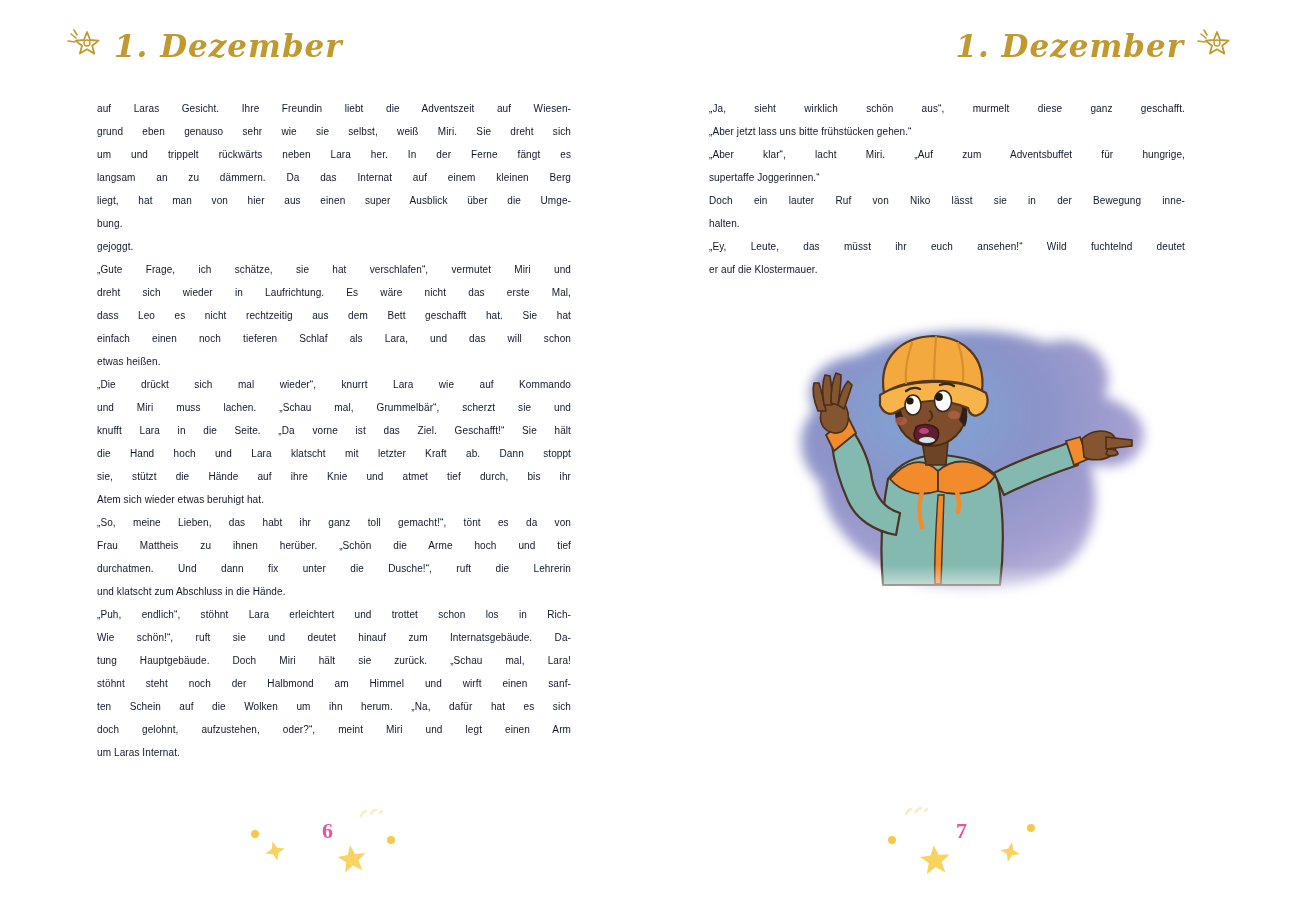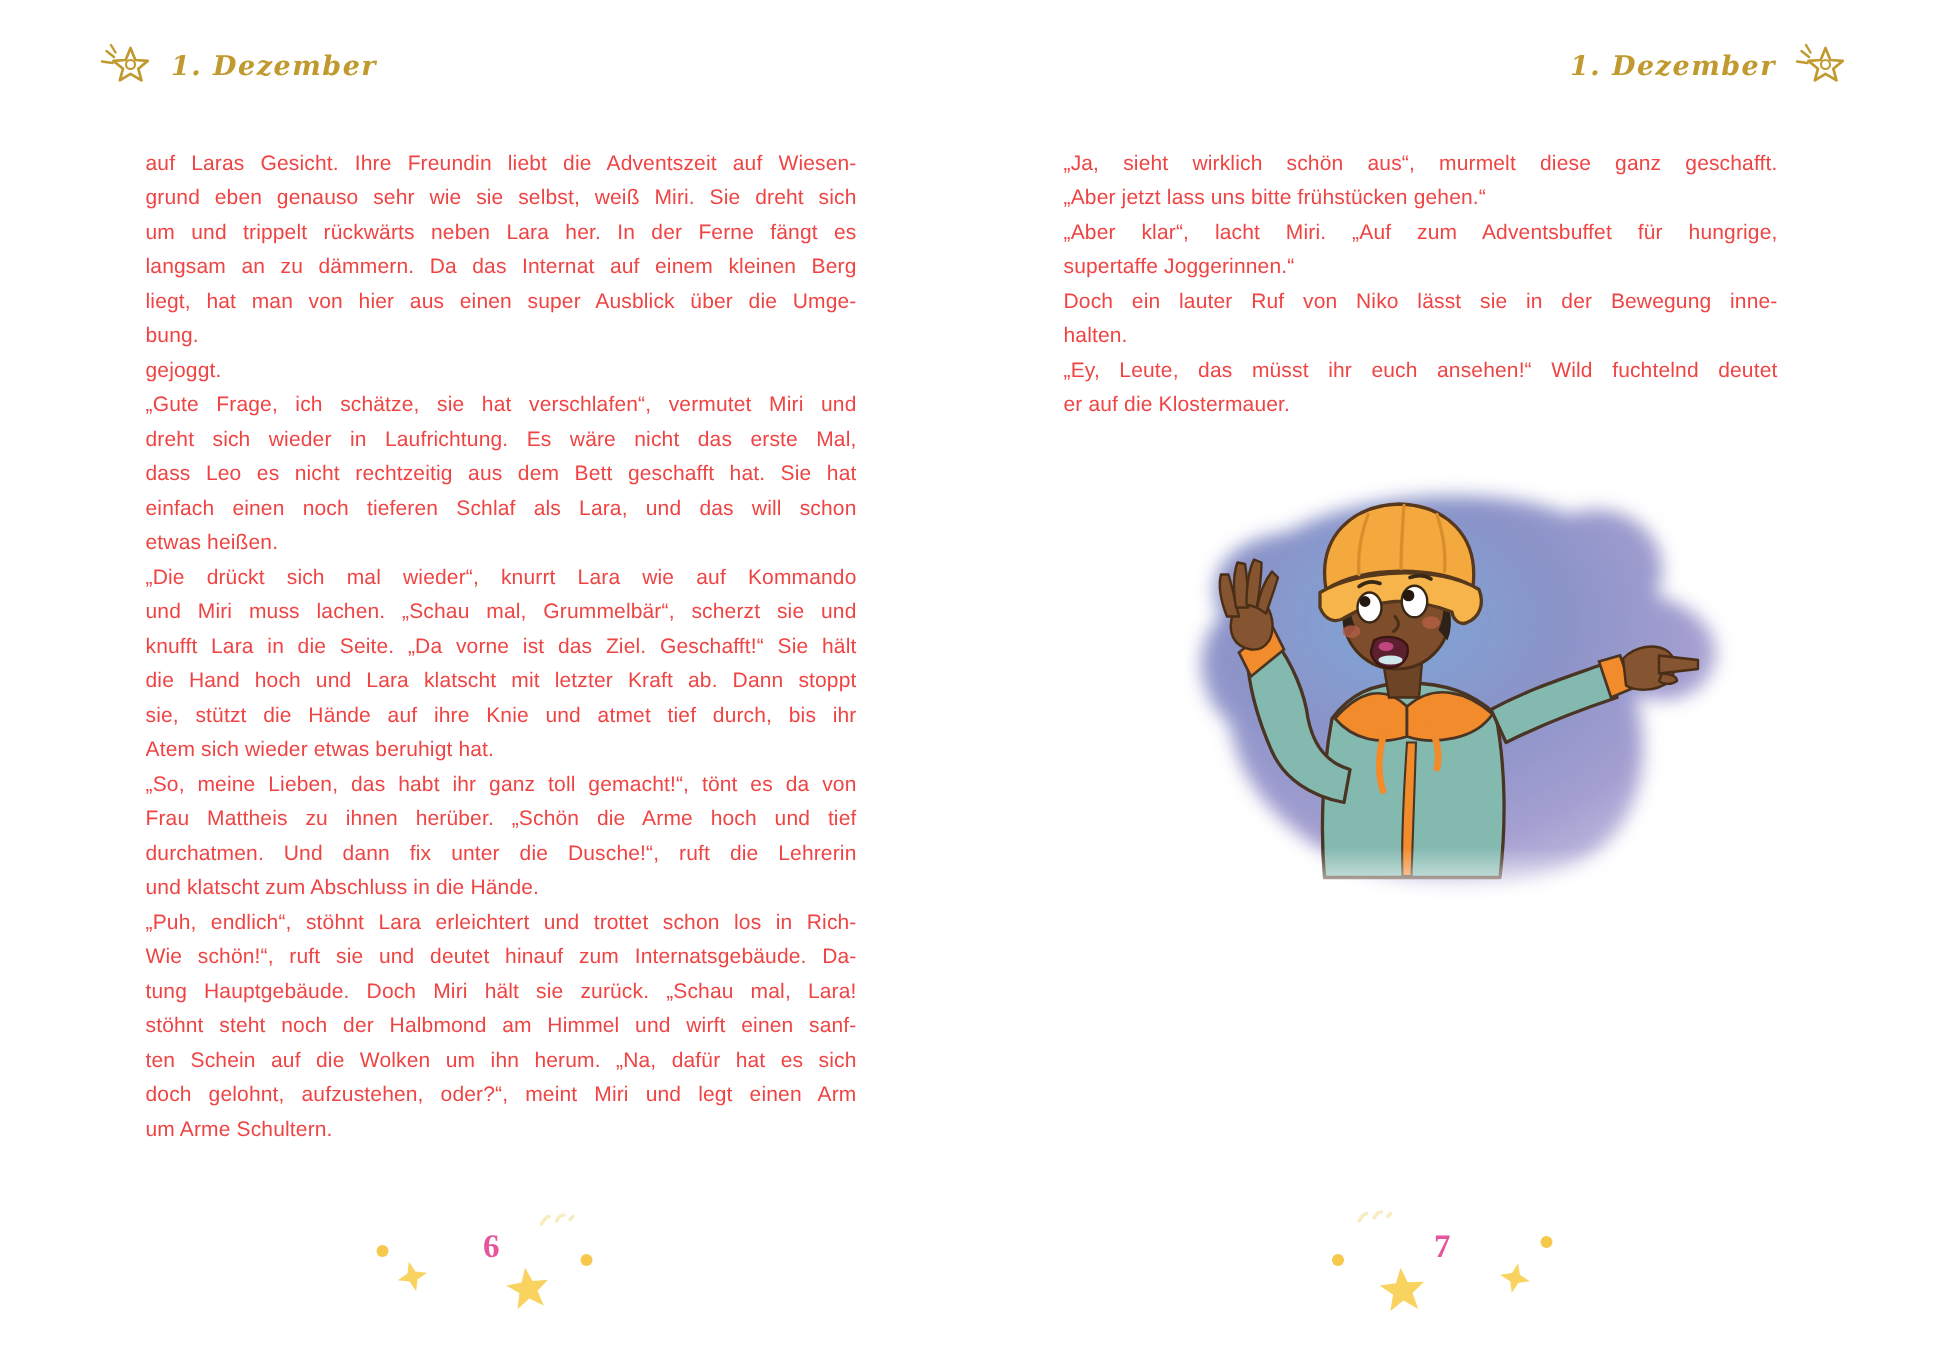--- a/index.html
+++ b/index.html
@@ -2,34 +2,34 @@
 <html><head>
 <meta charset="utf-8">
 <style>
   html,body{margin:0;padding:0;}
   body{
     width:1302px;height:903px;position:relative;background:#ffffff;
     font-family:"Liberation Sans", sans-serif;overflow:hidden;
   }
   
   .chapter-header{
-    position:absolute;top:28px;display:flex;align-items:center;gap:12px;
+    position:absolute;top:28px;display:flex;align-items:flex-start;gap:12px;
     font-family:"DejaVu Serif", serif;font-style:italic;font-weight:bold;
-    font-size:18px;color:#c0992f;letter-spacing:1px;white-space:nowrap;
+    font-size:31px;color:#c0992f;letter-spacing:1px;white-space:nowrap;
   }
   .chapter-header.left{left:66px;}
   .chapter-header.right{right:70px;}
   .star-doodle{display:block;}
   
   .text-col{position:absolute;top:97px;}
   .text-col.left{left:97px;width:474px;}
   .text-col.right{left:709px;width:476px;}
   .line{
-    font-size:14px;line-height:23px;height:23px;overflow:hidden;
-    color:#ef4444;text-align:justify;text-align-last:justify;
+    font-size:10px;line-height:23px;height:23px;overflow:hidden;
+    color:#0f172a;text-align:justify;text-align-last:justify;
     letter-spacing:0.1px;
   }
   .line.last{text-align-last:left;}
   
   .pagenum{
     position:absolute;font-family:"Liberation Serif", serif;font-weight:bold;
     font-size:22px;color:#e7549e;
   }
   .deco{position:absolute;}
   
@@ -78,21 +78,21 @@
     <div class="line">„So, meine Lieben, das habt ihr ganz toll gemacht!“, tönt es da von</div>
     <div class="line">Frau Mattheis zu ihnen herüber. „Schön die Arme hoch und tief</div>
     <div class="line">durchatmen. Und dann fix unter die Dusche!“, ruft die Lehrerin</div>
     <div class="line last">und klatscht zum Abschluss in die Hände.</div>
     <div class="line">„Puh, endlich“, stöhnt Lara erleichtert und trottet schon los in Rich-</div>
     <div class="line">Wie schön!“, ruft sie und deutet hinauf zum Internatsgebäude. Da-</div>
     <div class="line">tung Hauptgebäude. Doch Miri hält sie zurück. „Schau mal, Lara!</div>
     <div class="line">stöhnt steht noch der Halbmond am Himmel und wirft einen sanf-</div>
     <div class="line">ten Schein auf die Wolken um ihn herum. „Na, dafür hat es sich</div>
     <div class="line">doch gelohnt, aufzustehen, oder?“, meint Miri und legt einen Arm</div>
-    <div class="line last">um Arme Schultern.</div>
+    <div class="line last">um Laras Internat.</div>
   </div>
 
 <div class="text-col right" id="right-col">
     <div class="line">„Ja, sieht wirklich schön aus“, murmelt diese ganz geschafft.</div>
     <div class="line last">„Aber jetzt lass uns bitte frühstücken gehen.“</div>
     <div class="line">„Aber klar“, lacht Miri. „Auf zum Adventsbuffet für hungrige,</div>
     <div class="line last">supertaffe Joggerinnen.“</div>
     <div class="line">Doch ein lauter Ruf von Niko lässt sie in der Bewegung inne-</div>
     <div class="line last">halten.</div>
     <div class="line">„Ey, Leute, das müsst ihr euch ansehen!“ Wild fuchtelnd deutet</div>

